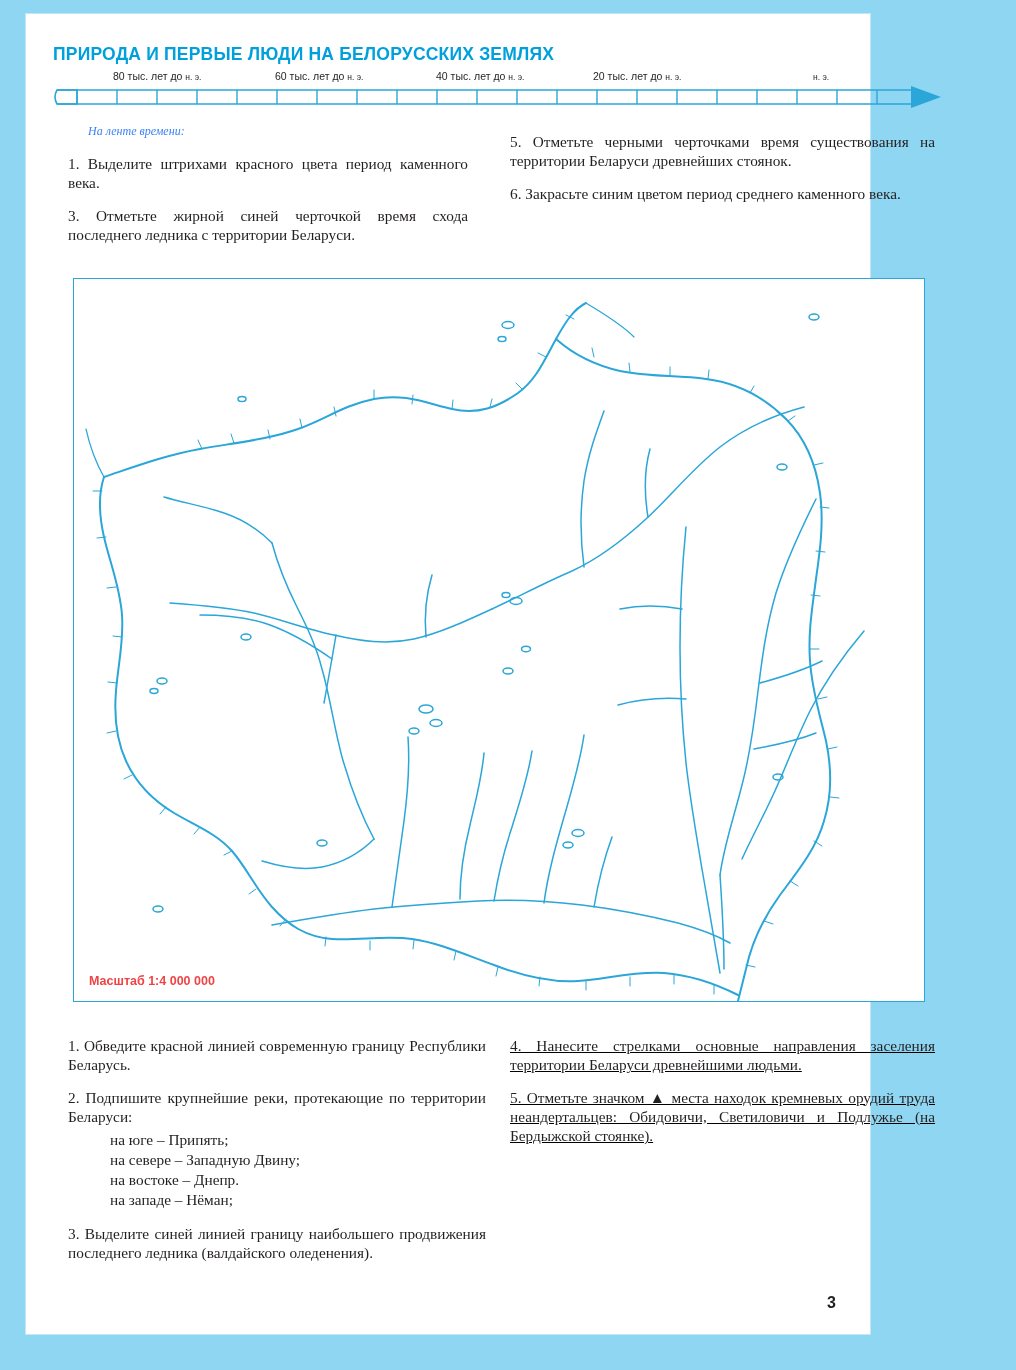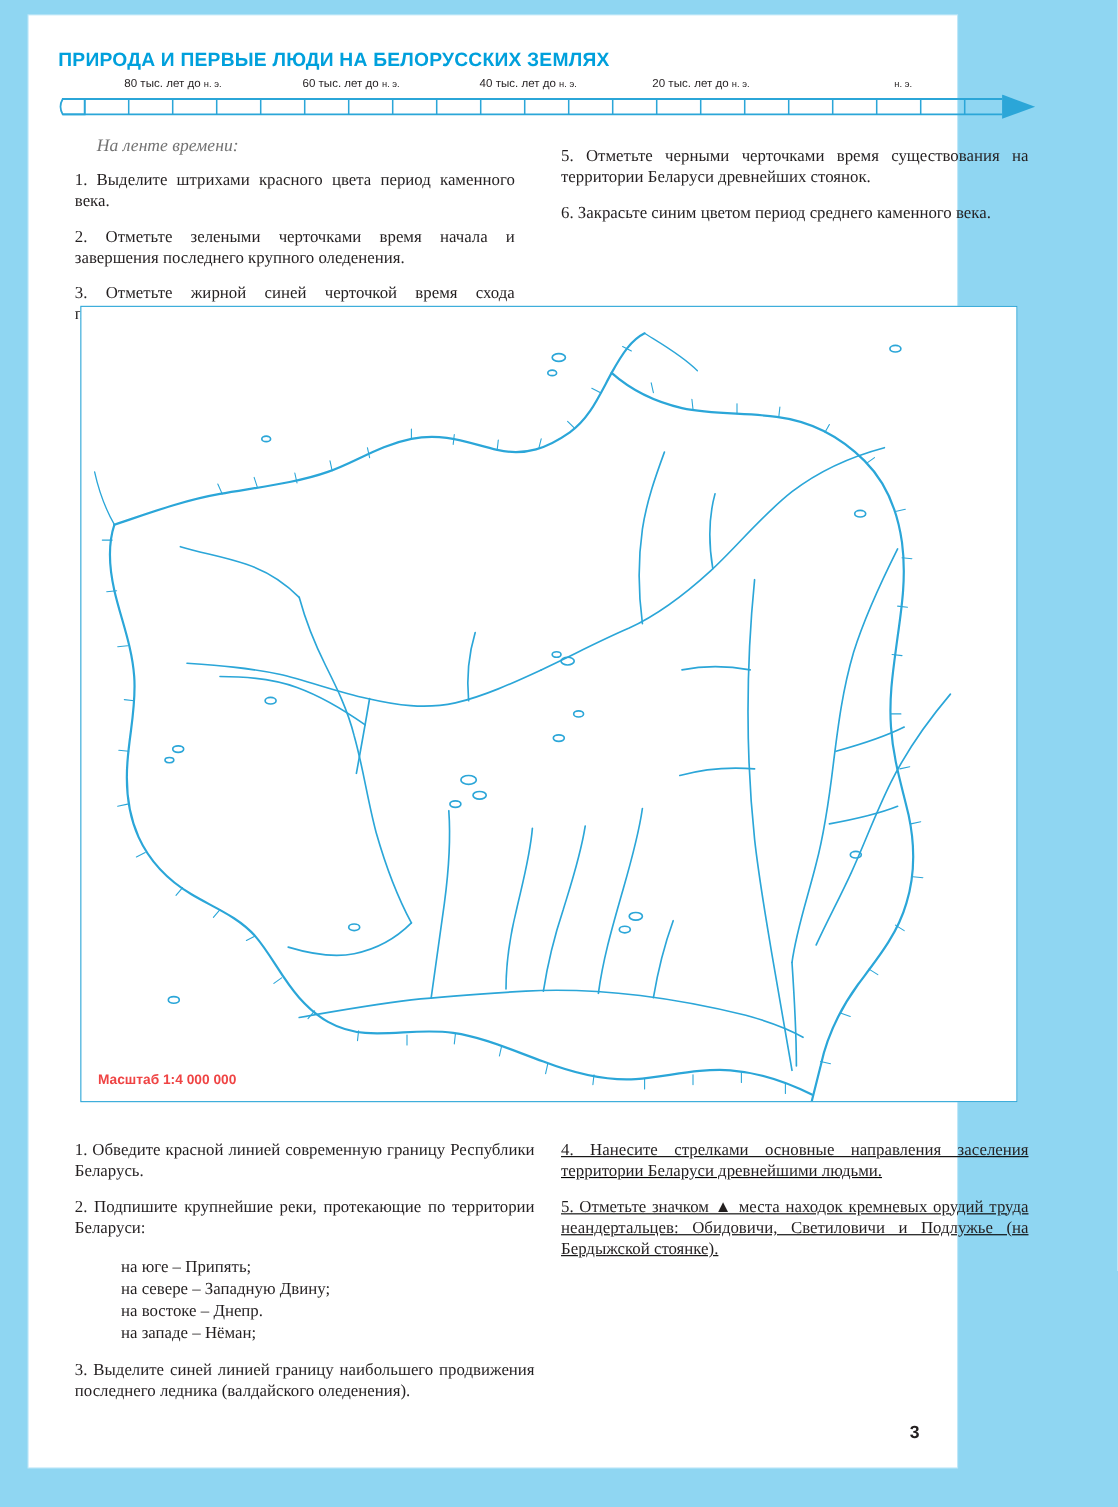--- a/index.html
+++ b/index.html
@@ -33,31 +33,31 @@
   .tl-label{
     position:absolute;top:0;
     font-family:"Liberation Sans", sans-serif;
     font-size:10.5px;color:#231f20;white-space:nowrap;
   }
   .tl-label .sm{font-size:8.5px;}
   .tl-axis{position:absolute;left:0;top:16px;width:892px;height:26px;}
   
   .lead{
     position:absolute;left:62px;top:110px;
-    font-style:italic;font-size:16px;color:#737373;
+    font-style:italic;font-size:12px;color:#3b82f6;
   }
   .col-l{position:absolute;left:42px;top:140px;width:400px;}
   .col-r{position:absolute;left:484px;top:118px;width:425px;}
   .col-lb{position:absolute;left:42px;top:1022px;width:418px;}
   .col-rb{position:absolute;left:484px;top:1022px;width:425px;text-decoration:underline;}
   .p{
     font-size:15.3px;line-height:1.26;color:#231f20;
     margin:0 0 13px 0;text-align:justify;
   }
-  .p.nogap{margin-bottom:16px;}
+  .p.nogap{margin-bottom:4px;}
   .sub{margin:0 0 0 42px;font-size:15.3px;line-height:1.30;color:#231f20;}
   
   .map{
     position:absolute;left:47px;top:264px;width:850px;height:722px;
     border:1px solid #2ba6d8;background:#ffffff;overflow:hidden;
   }
   .map svg{display:block;}
   .scale{
     position:absolute;left:63px;top:960px;
     font-family:Liberation Sans, sans-serif;
@@ -116,21 +116,20 @@
           <line x1="784" y1="4" x2="784" y2="18"></line>
         <line x1="824" y1="4" x2="824" y2="18"></line>
       </g>
     </svg>
   </div>
 
   <div class="lead">На ленте времени:</div>
 
   <div class="col-l">
     <p class="p">1. Выделите штрихами красного цвета период каменного века.</p>
-    <p class="p">2. Отметьте зелеными черточками время начала и завершения последнего крупного оледенения.</p>
     <p class="p">3. Отметьте жирной синей черточкой время схода последнего ледника с территории Беларуси.</p>
   </div>
 
   <div class="col-r">
     <p class="p">5. Отметьте черными черточками время существования на территории Беларуси древнейших стоянок.</p>
     <p class="p">6. Закрасьте синим цветом период среднего каменного века.</p>
   </div>
 
   <div class="map">
     <svg width="850" height="722" viewBox="0 0 850 722">

